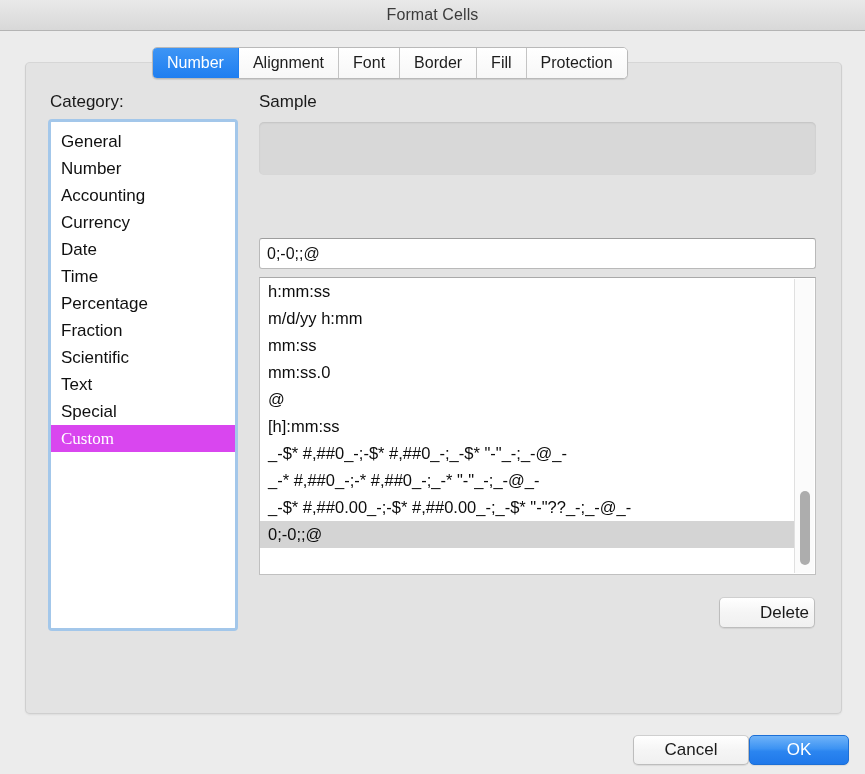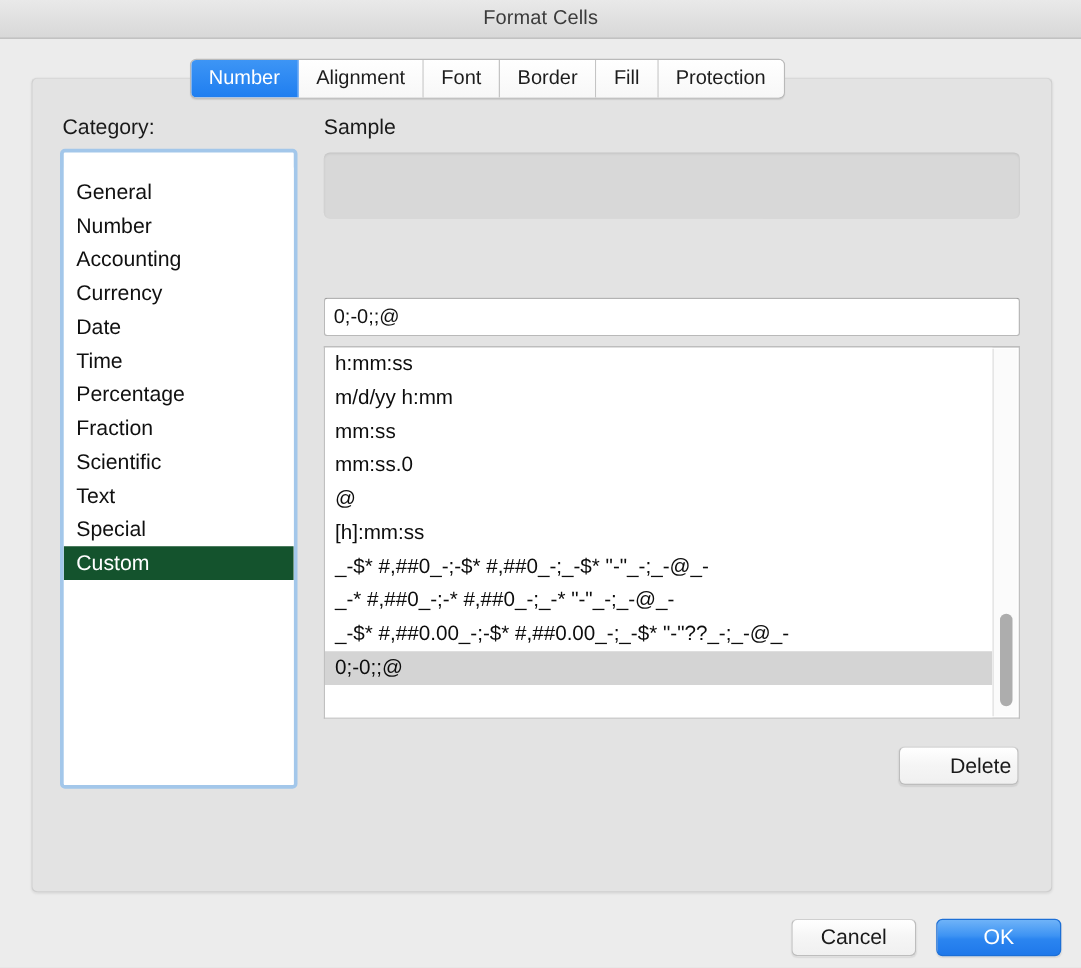--- a/index.html
+++ b/index.html
@@ -97,34 +97,34 @@
     border: 3px solid #a3c7ea;
     border-radius: 4px;
     box-sizing: border-box;
     overflow: hidden;
   }
   .category-inner {
     position: absolute;
     left: 0; top: 0; right: 0; bottom: 0;
     background: #fff;
     padding-top: 6px;
-    margin-top: 12px;
   }
   .cat-item {
     height: 27px;
     line-height: 27px;
     padding-left: 10px;
     font-size: 17px;
     color: #101010;
     white-space: nowrap;
     cursor: default;
   }
   .cat-item.selected {
-    background: #14532d;
+    background: #d946ef;
     color: #ffffff;
+    font-family: Liberation Serif, serif;
   }
 
   
   .sample-box {
     position: absolute;
     left: 259px; top: 122px;
     width: 557px; height: 53px;
     background: #d8d8d8;
     border-radius: 5px;
     box-shadow: inset 0 1px 2px rgba(0,0,0,0.10);
@@ -223,21 +223,21 @@
     box-sizing: border-box;
   }
   #delete-button {
     position: absolute;
     left: 719px; top: 597px;
     width: 96px; height: 31px; padding-left: 35px;
   }
   #cancel-button {
     position: absolute;
     left: 633px; top: 735px;
-    width: 100px; height: 30px;
+    width: 116px; height: 30px;
   }
   #ok-button {
     position: absolute;
     left: 749px; top: 735px;
     width: 100px; height: 30px;
     background: linear-gradient(to bottom, #6fb3f8 0%, #3d93f3 45%, #2b85f0 55%, #1f78ea 100%);
     border: 1px solid #1c6fd6;
     color: #ffffff;
   }
 </style>

